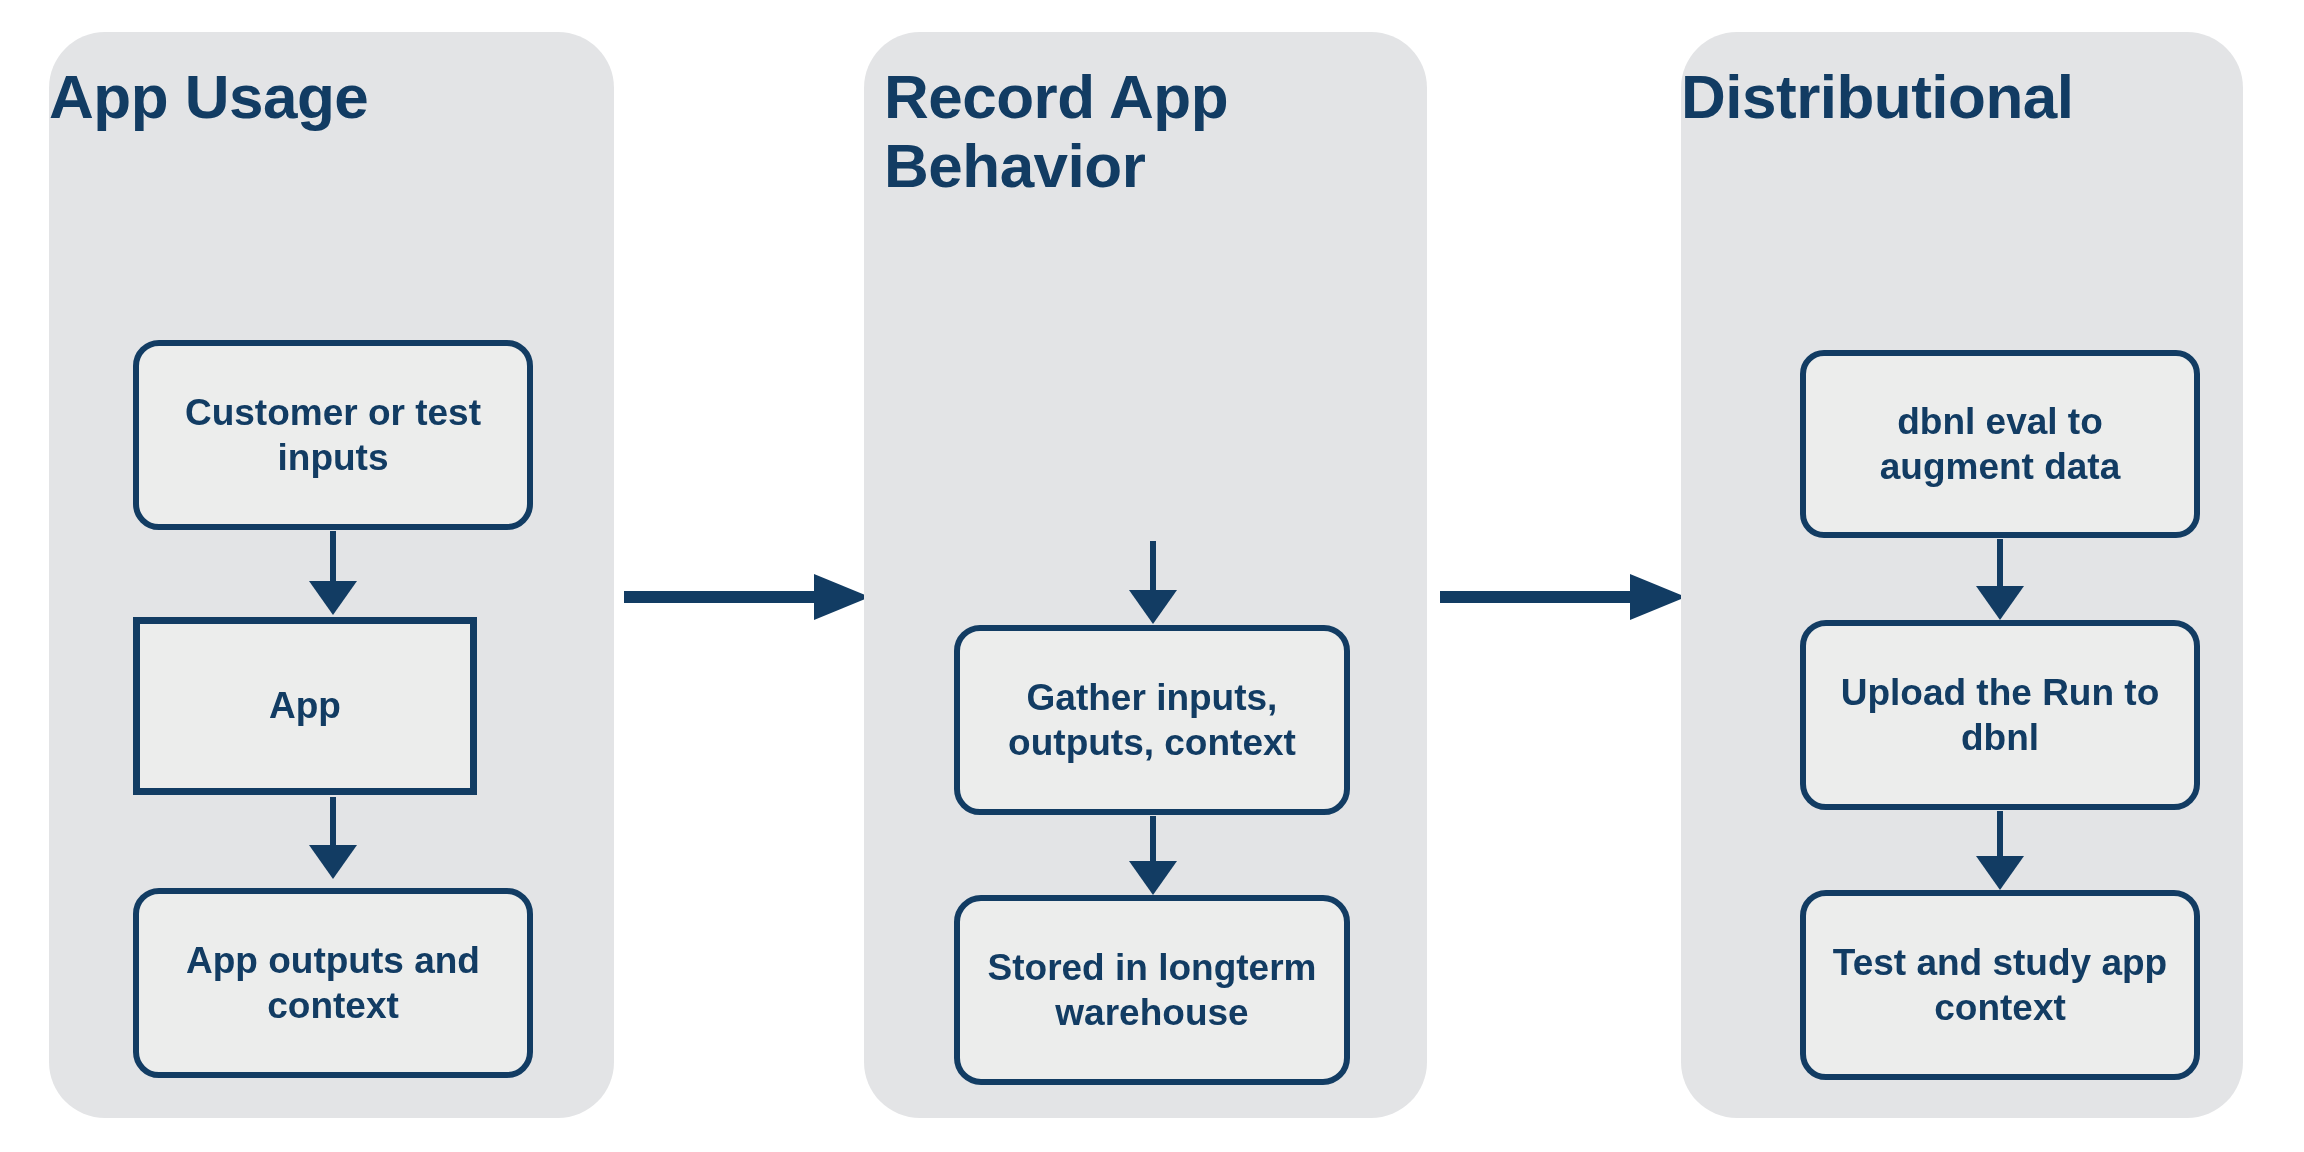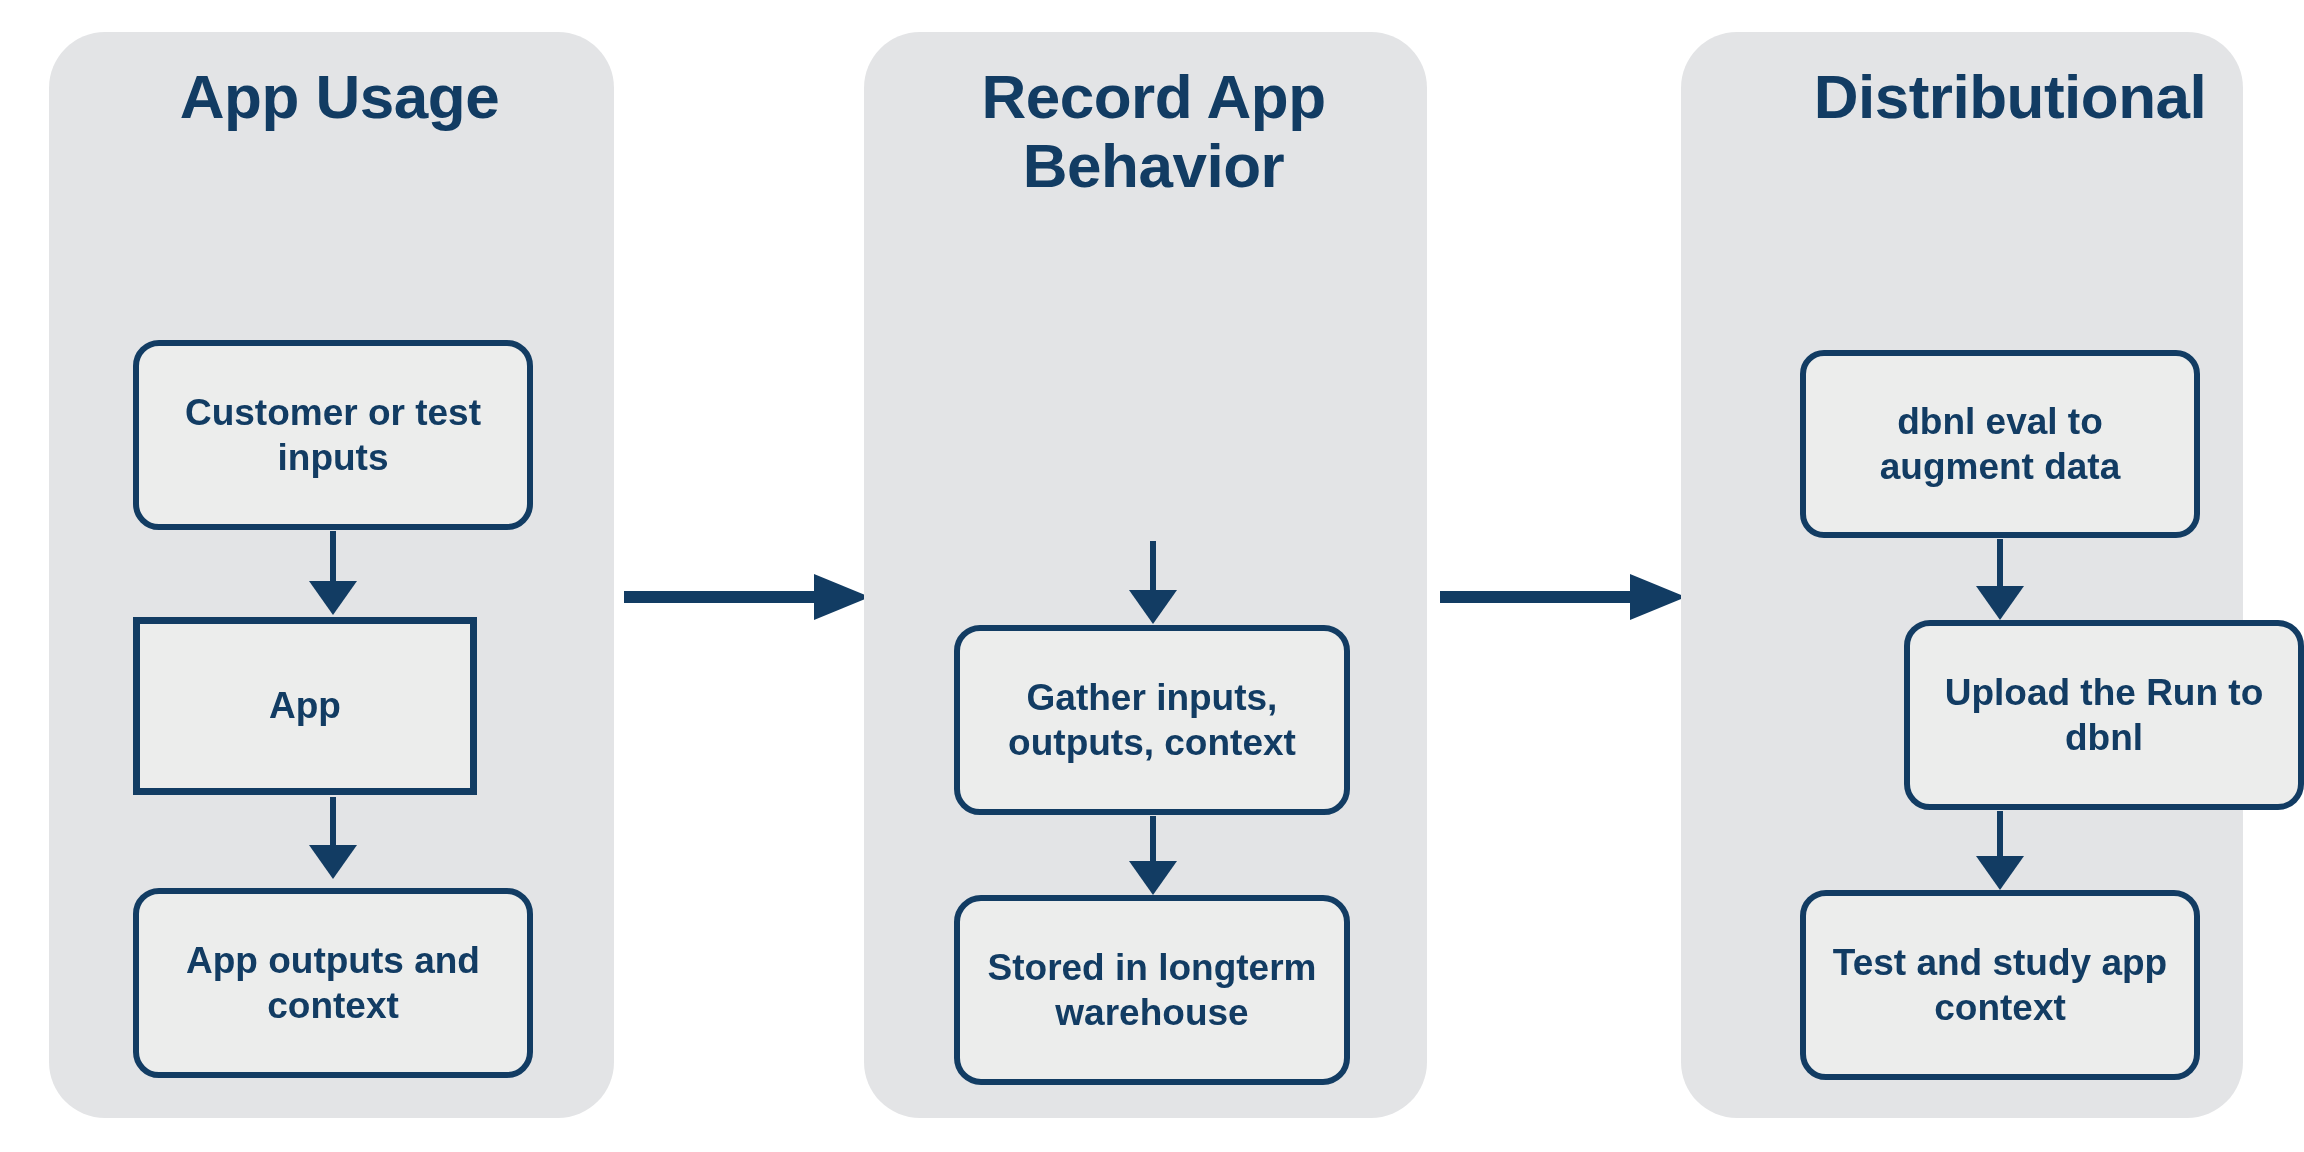--- a/index.html
+++ b/index.html
@@ -17,27 +17,25 @@
   
   .panel{
     position:absolute;
     background:#e3e4e6;
     border-radius:56px;
     box-sizing:border-box;
   }
   .panel-title{
     position:absolute;
     left:0;right:12px;
-    text-align:center;
     color:#123c63;
     font-weight:bold;
     font-size:62px;
     line-height:1.12;
     letter-spacing:-0.5px;
-    margin-left:8px;
   }
 
   
   .node{
     position:absolute;
     background:#ecedec;
     border:6px solid #123c63;
     border-radius:26px;
     box-sizing:border-box;
     display:flex;
@@ -115,21 +113,21 @@
 
   
   #n2a{left:954px; top:350px; width:396px; height:190px;}
   #n2b{left:954px; top:625px; width:396px; height:190px;}
   #n2c{left:954px; top:895px; width:396px; height:190px;border-radius:27px;}
   #a2a{left:1129px;top:541px; height:83px;}
   #a2b{left:1129px;top:816px; height:78px;}
 
   
   #n3a{left:1800px;top:350px; width:400px; height:188px;border-radius:24px;}
-  #n3b{left:1904px;top:620px; width:400px; height:190px;}
+  #n3b{left:1800px;top:620px; width:400px; height:190px;}
   #n3c{left:1800px;top:890px; width:400px; height:190px;}
   #a3a{left:1976px;top:539px; height:81px;}
   #a3b{left:1976px;top:811px; height:79px;}
 
   
   #ha1{left:624px; top:574px; width:246px;}
   #ha2{left:1440px;top:574px; width:246px;}
 </style>
 </head>
 <body>

